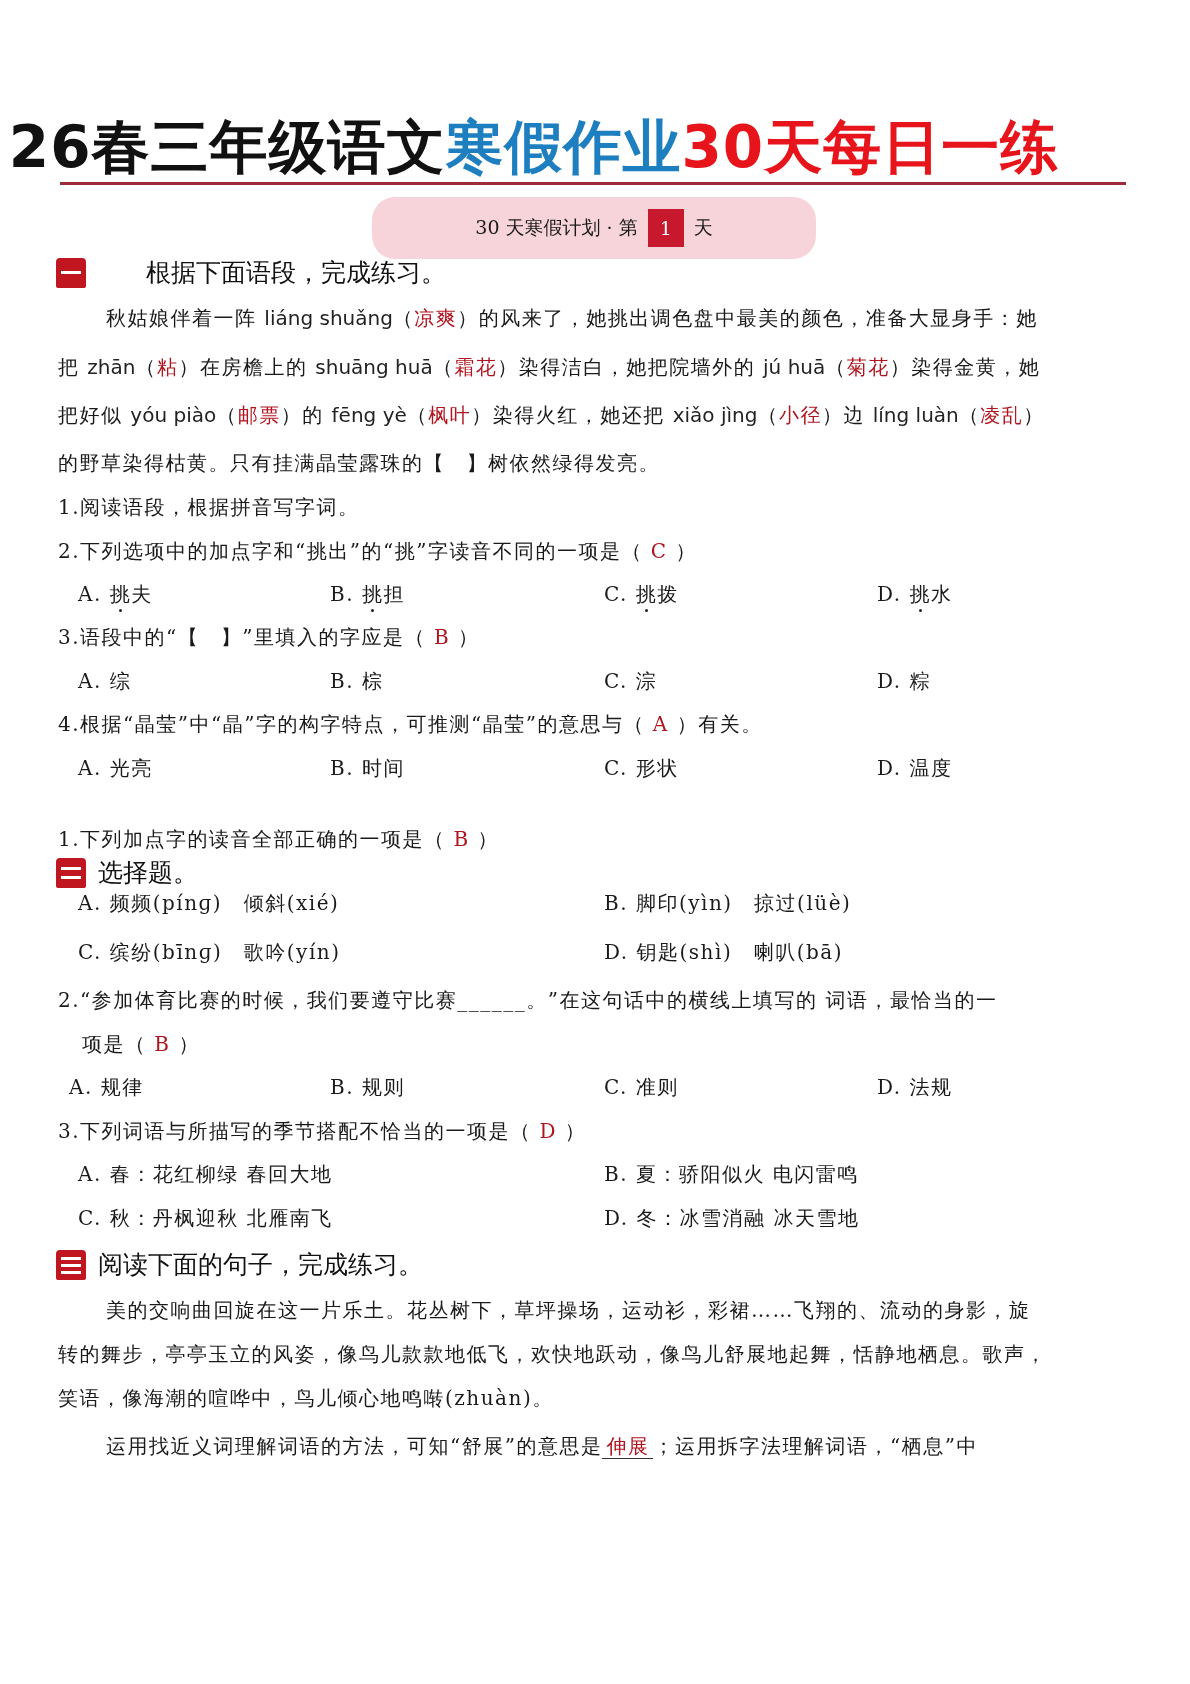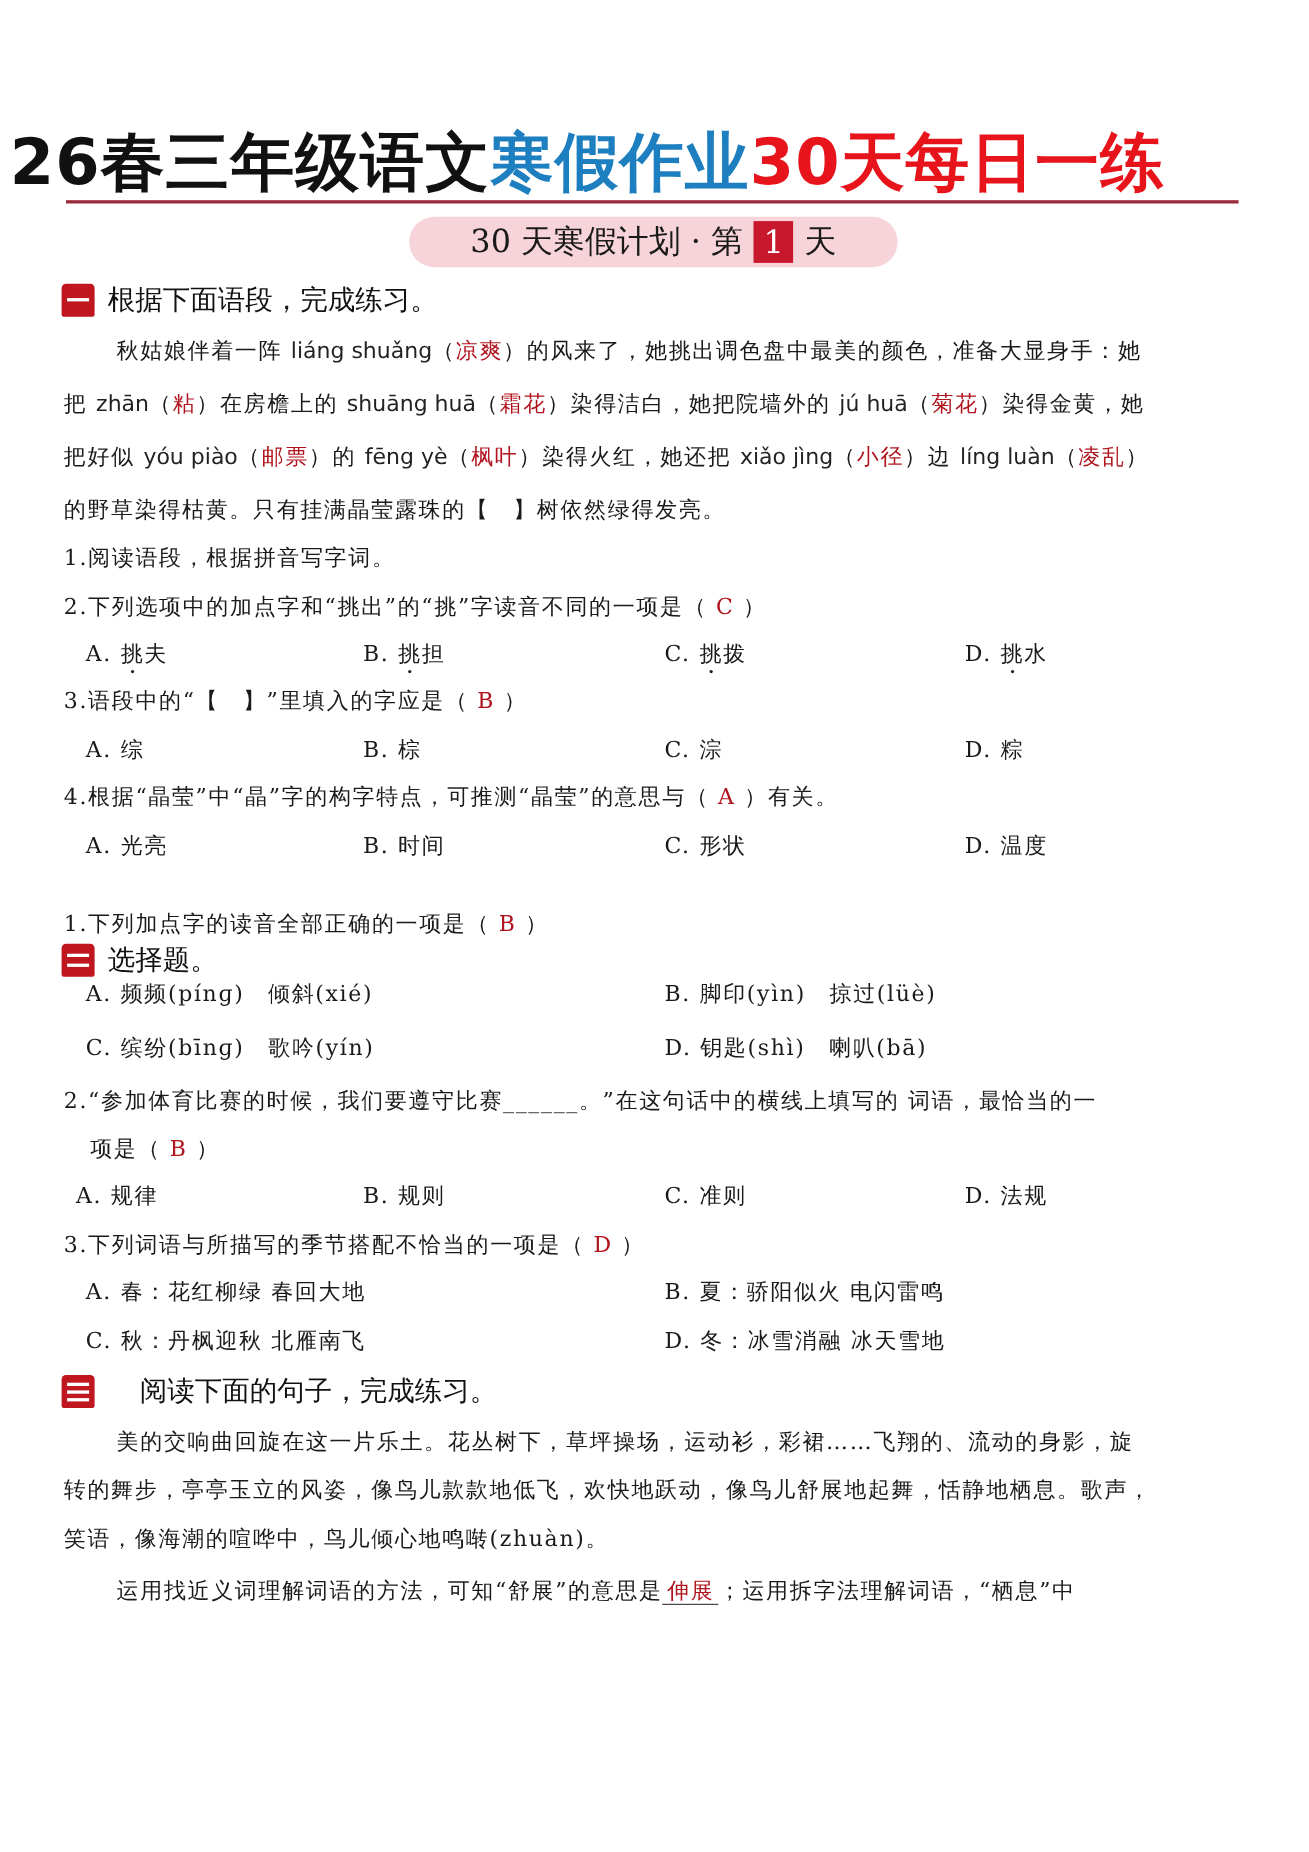--- a/index.html
+++ b/index.html
@@ -15,24 +15,24 @@
     white-space: nowrap;
   }
   .title .t-black { color: #111111; }
   .title .t-blue { color: #1e7fc0; }
   .title .t-red { color: #e8141b; }
   .title-rule {
     position: absolute; left: 60px; top: 182px; width: 1066px; height: 3px;
     background: #9b2a3a;
   }
   .plan-pill {
-    position: absolute; left: 372px; top: 197px; width: 444px; height: 46px;
+    position: absolute; left: 372px; top: 197px; width: 444px; height: 62px;
     background: #f7d4da; border-radius: 23px;
     display: flex; align-items: center; justify-content: center;
-    font-size: 29px; color: #1a1a1a; white-space: nowrap;
+    font-size: 19px; color: #1a1a1a; white-space: nowrap;
   }
   .plan-pill .day-box {
     display: inline-block; background: #c8182e; color: #ffffff;
     width: 36px; height: 38px; line-height: 38px; text-align: center;
     margin: 0 10px;
   }
   .sec-head {
     position: absolute; left: 56px; display: flex; align-items: center;
     font-family: "DejaVu Sans", "Liberation Sans", sans-serif;
     font-size: 25px; color: #111111; white-space: nowrap;
@@ -65,21 +65,21 @@
 <div class="title">
   <span class="t-black">26春三年级语文</span><span class="t-blue">寒假作业</span><span class="t-red">30天每日一练</span>
 </div>
 <div class="title-rule"></div>
 <div class="plan-pill">
   <span>30 天寒假计划 · 第</span>
   <span class="day-box">1</span>
   <span>天</span>
 </div>
 
-<div class="sec-head" style="top:256px;">
+<div class="sec-head" style="top:256px;gap:48px;">
   <div class="sec-icon">
     <div class="bar" style="top:13px;"></div>
   </div>
   <span>根据下面语段，完成练习。</span>
 </div>
 
 <div class="line indent" style="top:303px;">
   <span>秋姑娘伴着一阵</span>
   <span class="py">liáng shuǎng</span>（<span class="ans">凉爽</span>）<span>的风来了，她挑出调色盘中最美的颜色，准备大显身手：她</span>
 </div>
@@ -166,21 +166,21 @@
 <div class="line" style="top:1116px;">
   <span>3.</span><span>下列词语与所描写的季节搭配不恰当的一项是（</span>
   <span class="ans">D</span>
   <span>）</span>
 </div>
 <div class="opt" style="left:78px;top:1159px;"><span>A.</span> <span>春：花红柳绿 春回大地</span></div>
 <div class="opt" style="left:604px;top:1159px;"><span>B.</span> <span>夏：骄阳似火 电闪雷鸣</span></div>
 <div class="opt" style="left:78px;top:1203px;"><span>C.</span> <span>秋：丹枫迎秋 北雁南飞</span></div>
 <div class="opt" style="left:604px;top:1203px;"><span>D.</span> <span>冬：冰雪消融 冰天雪地</span></div>
 
-<div class="sec-head" style="top:1248px;gap:29px;">
+<div class="sec-head" style="top:1248px;">
   <div class="sec-icon">
     <div class="bar" style="top:7px;"></div>
     <div class="bar" style="top:14px;"></div>
     <div class="bar" style="top:21px;"></div>
   </div>
   <span>阅读下面的句子，完成练习。</span>
 </div>
 
 <div class="line indent" style="top:1295px;">美的交响曲回旋在这一片乐土。花丛树下，草坪操场，运动衫，彩裙……飞翔的、流动的身影，旋</div>
 <div class="line" style="top:1339px;">转的舞步，亭亭玉立的风姿，像鸟儿款款地低飞，欢快地跃动，像鸟儿舒展地起舞，恬静地栖息。歌声，</div>

